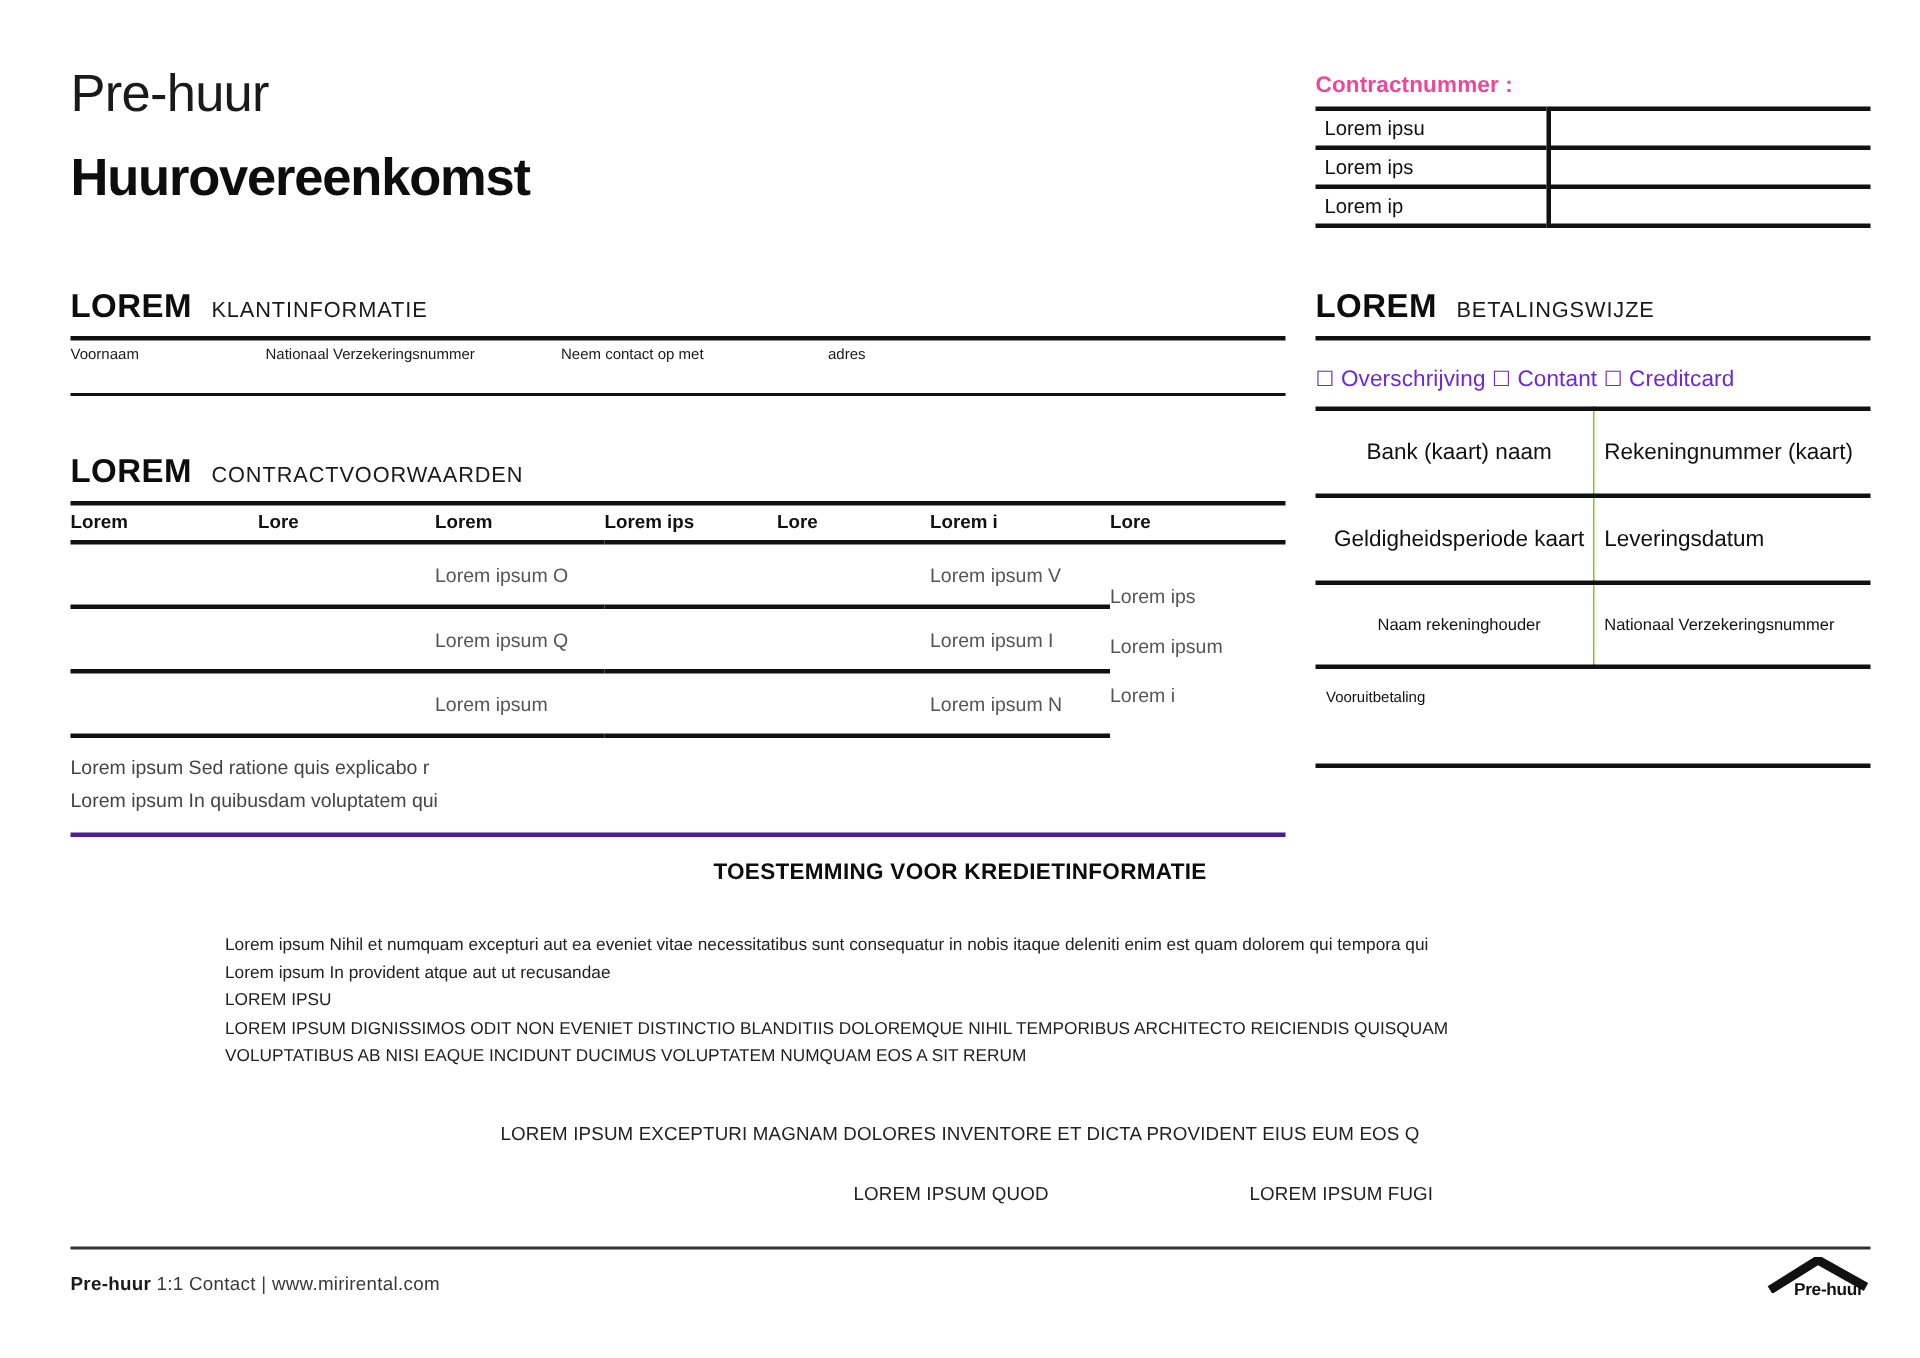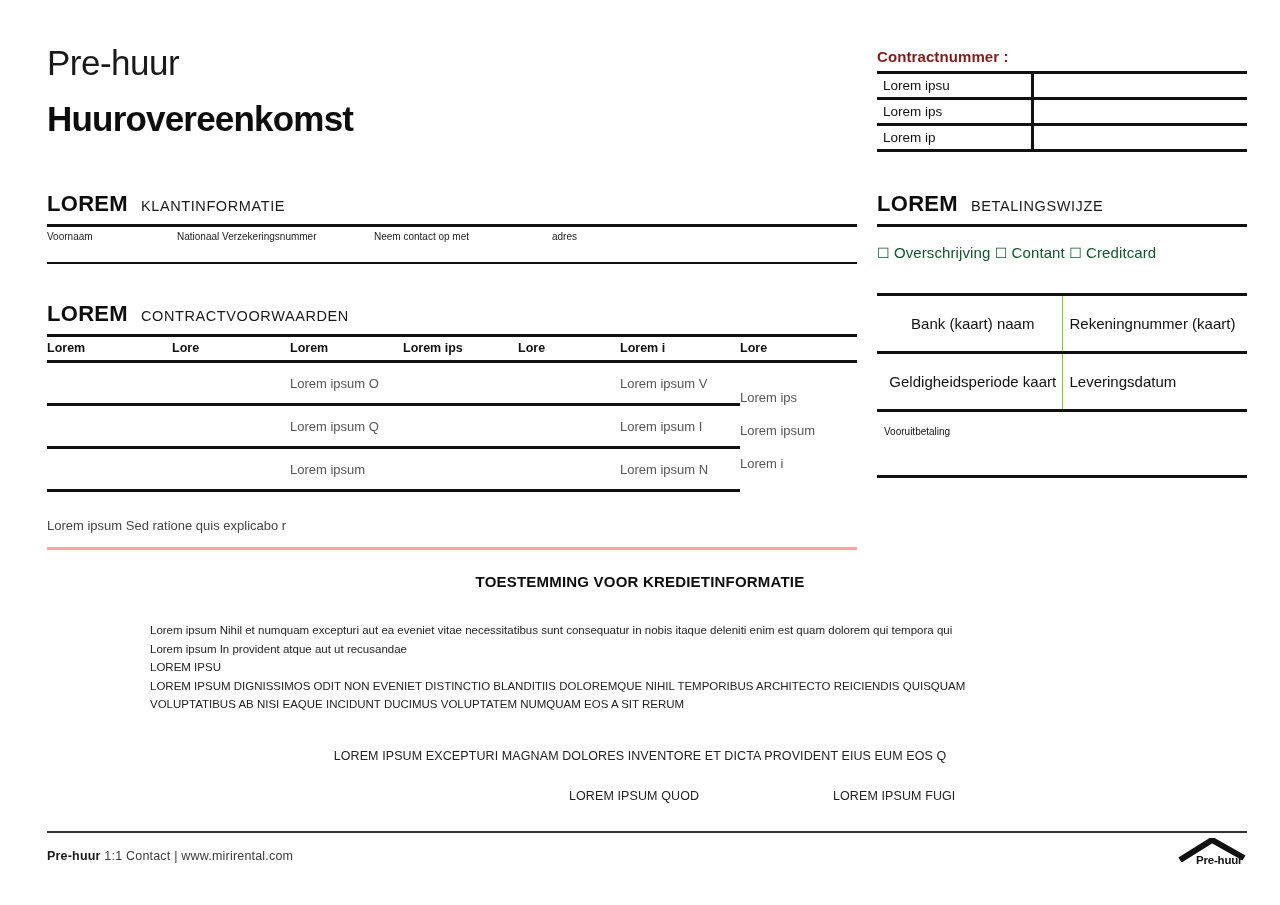--- a/index.html
+++ b/index.html
@@ -33,21 +33,21 @@
   }
   .title-main {
     position: absolute; left: 47px; top: 101px;
     font-size: 35px; font-weight: 700; letter-spacing: -0.8px;
     color: #0d0d0d; line-height: 1;
   }
 
   
   .contract-block { position: absolute; left: 877px; top: 48px; width: 370px; }
   .contract-label {
-    font-size: 15px; font-weight: 700; color: #7f1d1d;
+    font-size: 15px; font-weight: 700; color: #ec4899;
     padding-bottom: 6px; letter-spacing: 0.1px;
   }
   .contract-table { width: 100%; border-collapse: collapse; border-top: 3px solid #111; }
   .contract-table tr { border-bottom: 3px solid #111; }
   .contract-table td { height: 26px; vertical-align: middle; }
   .contract-table td.key {
     width: 155px; font-size: 13.5px; padding-left: 6px; color: #111;
     border-right: 3px solid #111;
   }
   .contract-table td.val { padding-left: 8px; }
@@ -102,30 +102,30 @@
   .lastcol {
     position: absolute; right: 0; top: 26px; width: 117px;
     pointer-events: none;
   }
   .lastcol div {
     font-size: 13px; color: #555; height: 33px; line-height: 33px;
   }
   .lastcol div.o1 { margin-top: 18px; }
 
   .notes {
-    padding-top: 23px; padding-bottom: 10px;
-    border-bottom: 3px solid #fca5a5;
+    padding-top: 9px; padding-bottom: 10px;
+    border-bottom: 3px solid #4c1d95;
   }
   .notes div { font-size: 13px; color: #444; line-height: 22px; }
 
   
   .right-col { position: absolute; left: 877px; top: 191px; width: 370px; }
 
   .pay-options {
-    font-size: 15px; color: #14532d; padding-top: 17px; padding-bottom: 32px;
+    font-size: 15px; color: #6d28d9; padding-top: 17px; padding-bottom: 10px;
     letter-spacing: 0.1px;
   }
   .pay-options .cb { font-size: 14px; }
 
   .bank-table { width: 100%; border-collapse: collapse; table-layout: fixed; border-top: 3px solid #111; }
   .bank-table tr { border-bottom: 3px solid #111; }
   .bank-table td {
     vertical-align: middle; padding-left: 7px; color: #111;
   }
   .bank-table td.vdiv { border-right: 1px solid #84cc16; text-align: center; }
@@ -266,20 +266,21 @@
 
       <div class="lastcol">
         <div class="o1">Lorem ips</div>
         <div>Lorem ipsum</div>
         <div>Lorem i</div>
       </div>
     </div>
 
     <div class="notes">
       <div>Lorem ipsum Sed ratione quis explicabo r</div>
+      <div>Lorem ipsum In quibusdam voluptatem qui</div>
     </div>
   </div>
 
   <div class="right-col">
 
     <div class="sec-head rule-thick">
       <span class="lorem">LOREM</span>
       <span class="sub">BETALINGSWIJZE</span>
     </div>
 
@@ -295,20 +296,24 @@
     <table class="bank-table">
       <tbody>
         <tr class="big">
           <td class="vdiv">Bank (kaart) naam</td>
           <td>Rekeningnummer (kaart)</td>
         </tr>
         <tr class="big">
           <td class="vdiv">Geldigheidsperiode kaart</td>
           <td>Leveringsdatum</td>
         </tr>
+        <tr class="small">
+          <td class="vdiv">Naam rekeninghouder</td>
+          <td>Nationaal Verzekeringsnummer</td>
+        </tr>
         <tr class="wide">
           <td colspan="2">Vooruitbetaling</td>
         </tr>
       </tbody>
     </table>
   </div>
 
   <div class="consent-title">TOESTEMMING VOOR KREDIETINFORMATIE</div>
   <div class="consent-body">
     <p>Lorem ipsum Nihil et numquam excepturi aut ea eveniet vitae necessitatibus sunt consequatur in nobis itaque deleniti enim est quam dolorem qui tempora qui</p>

